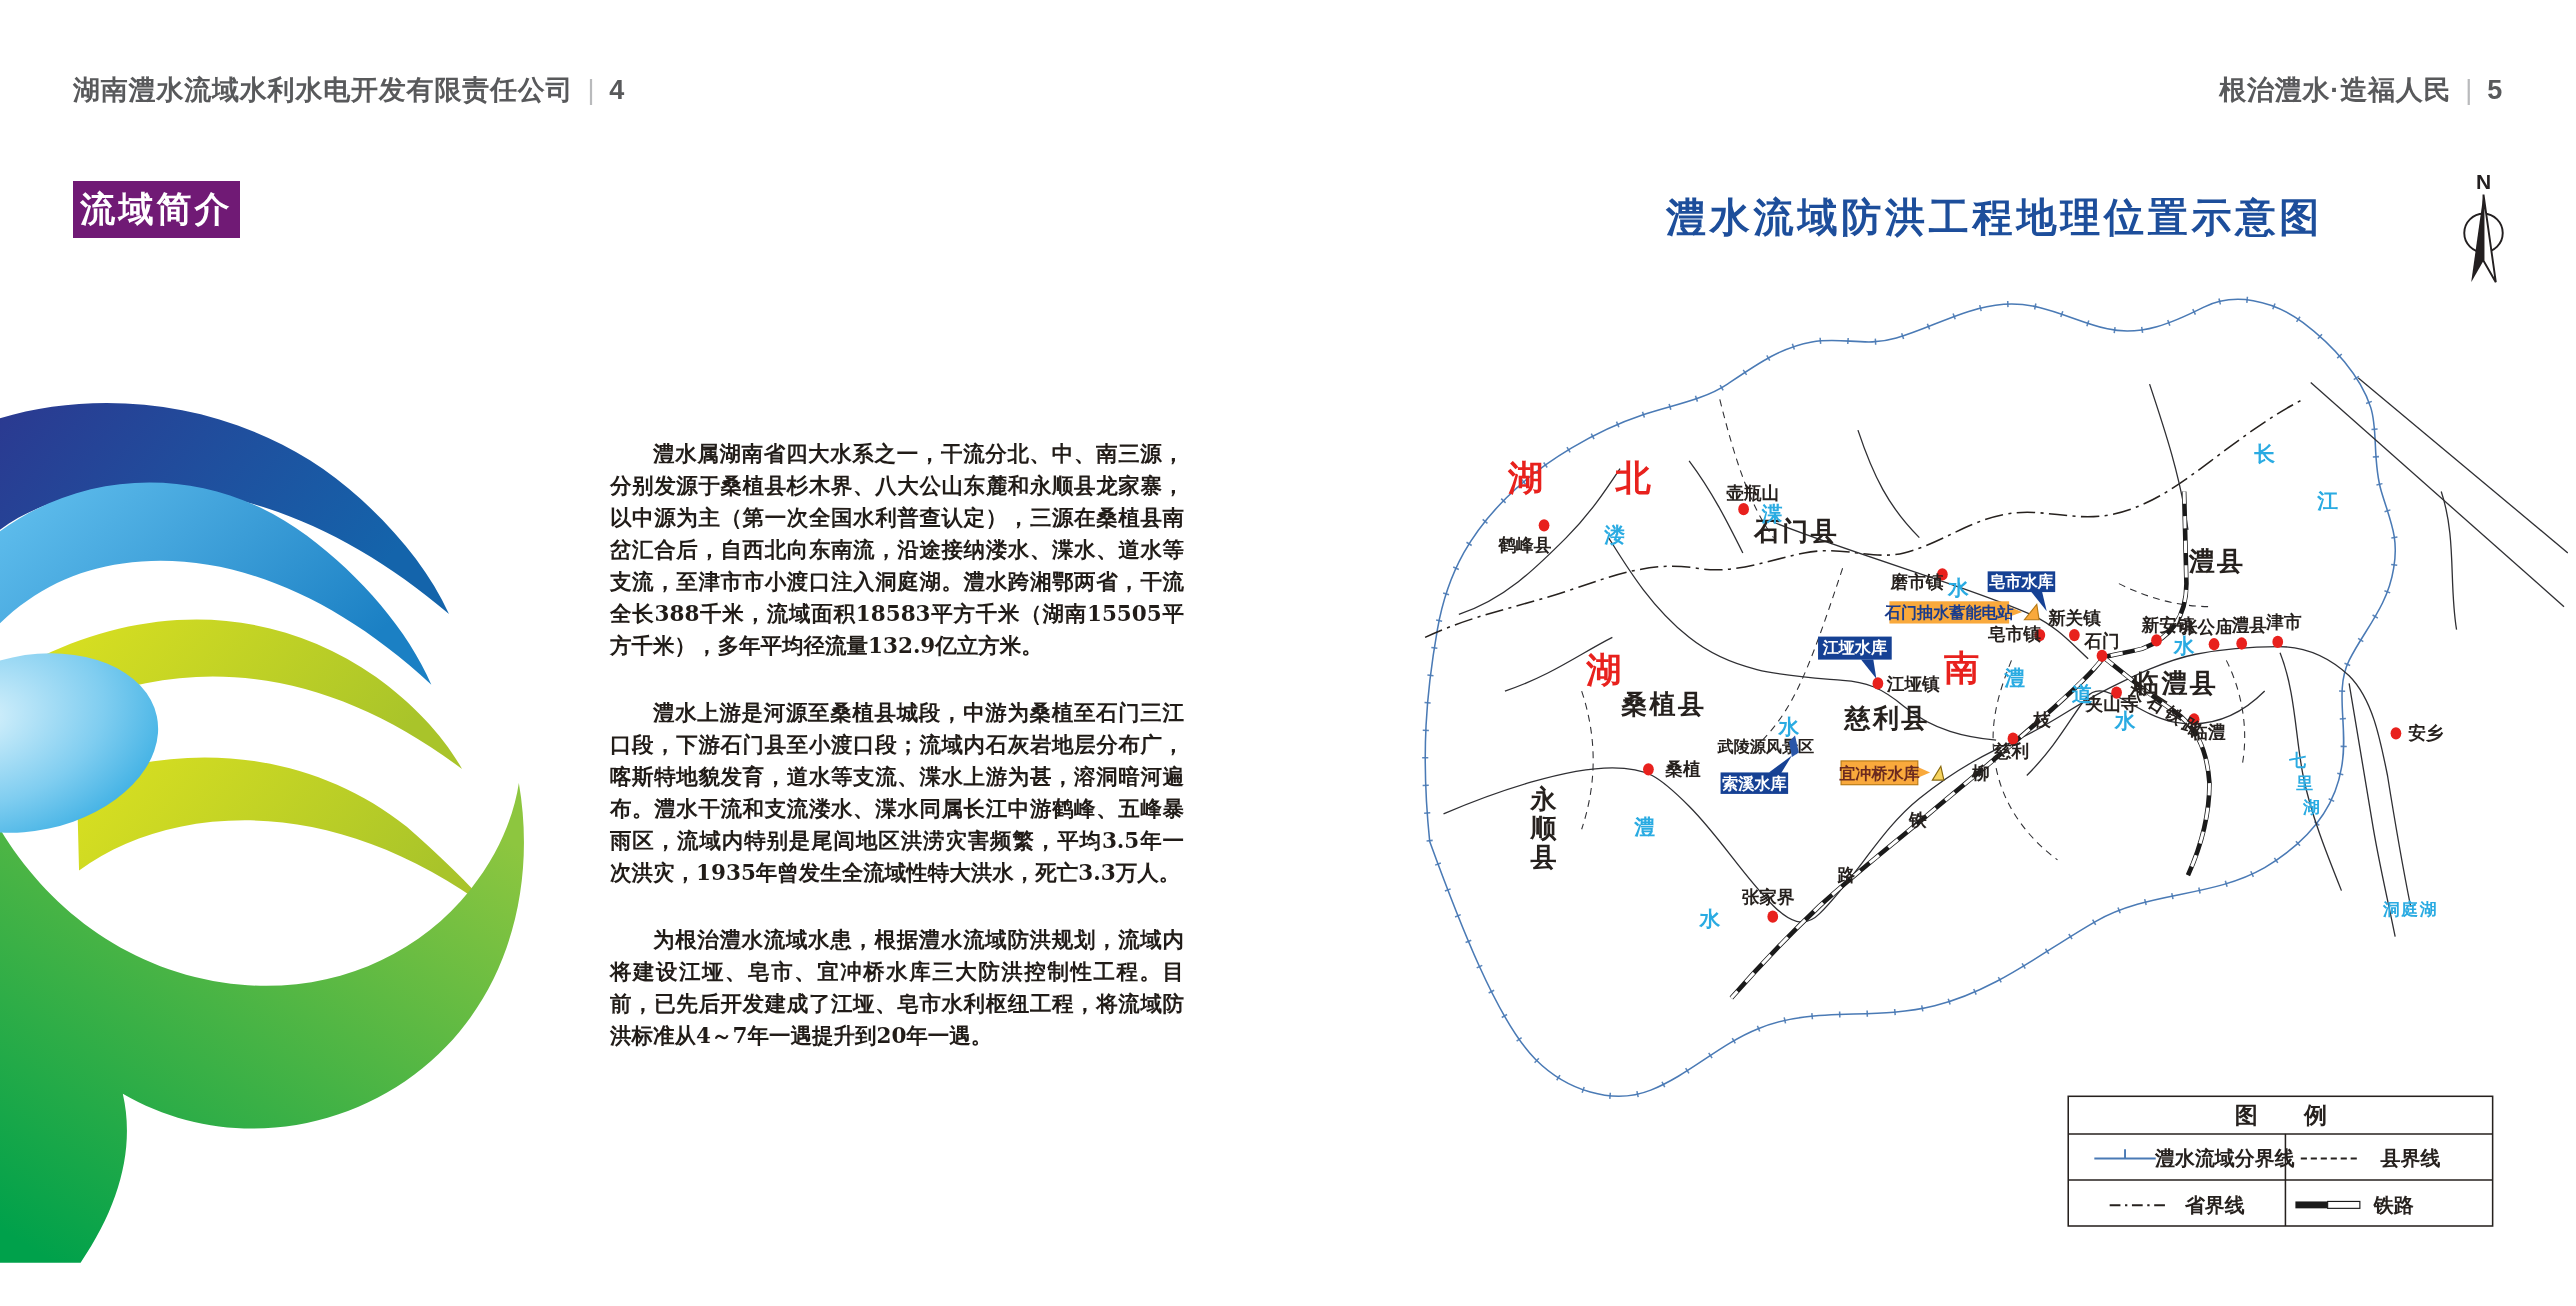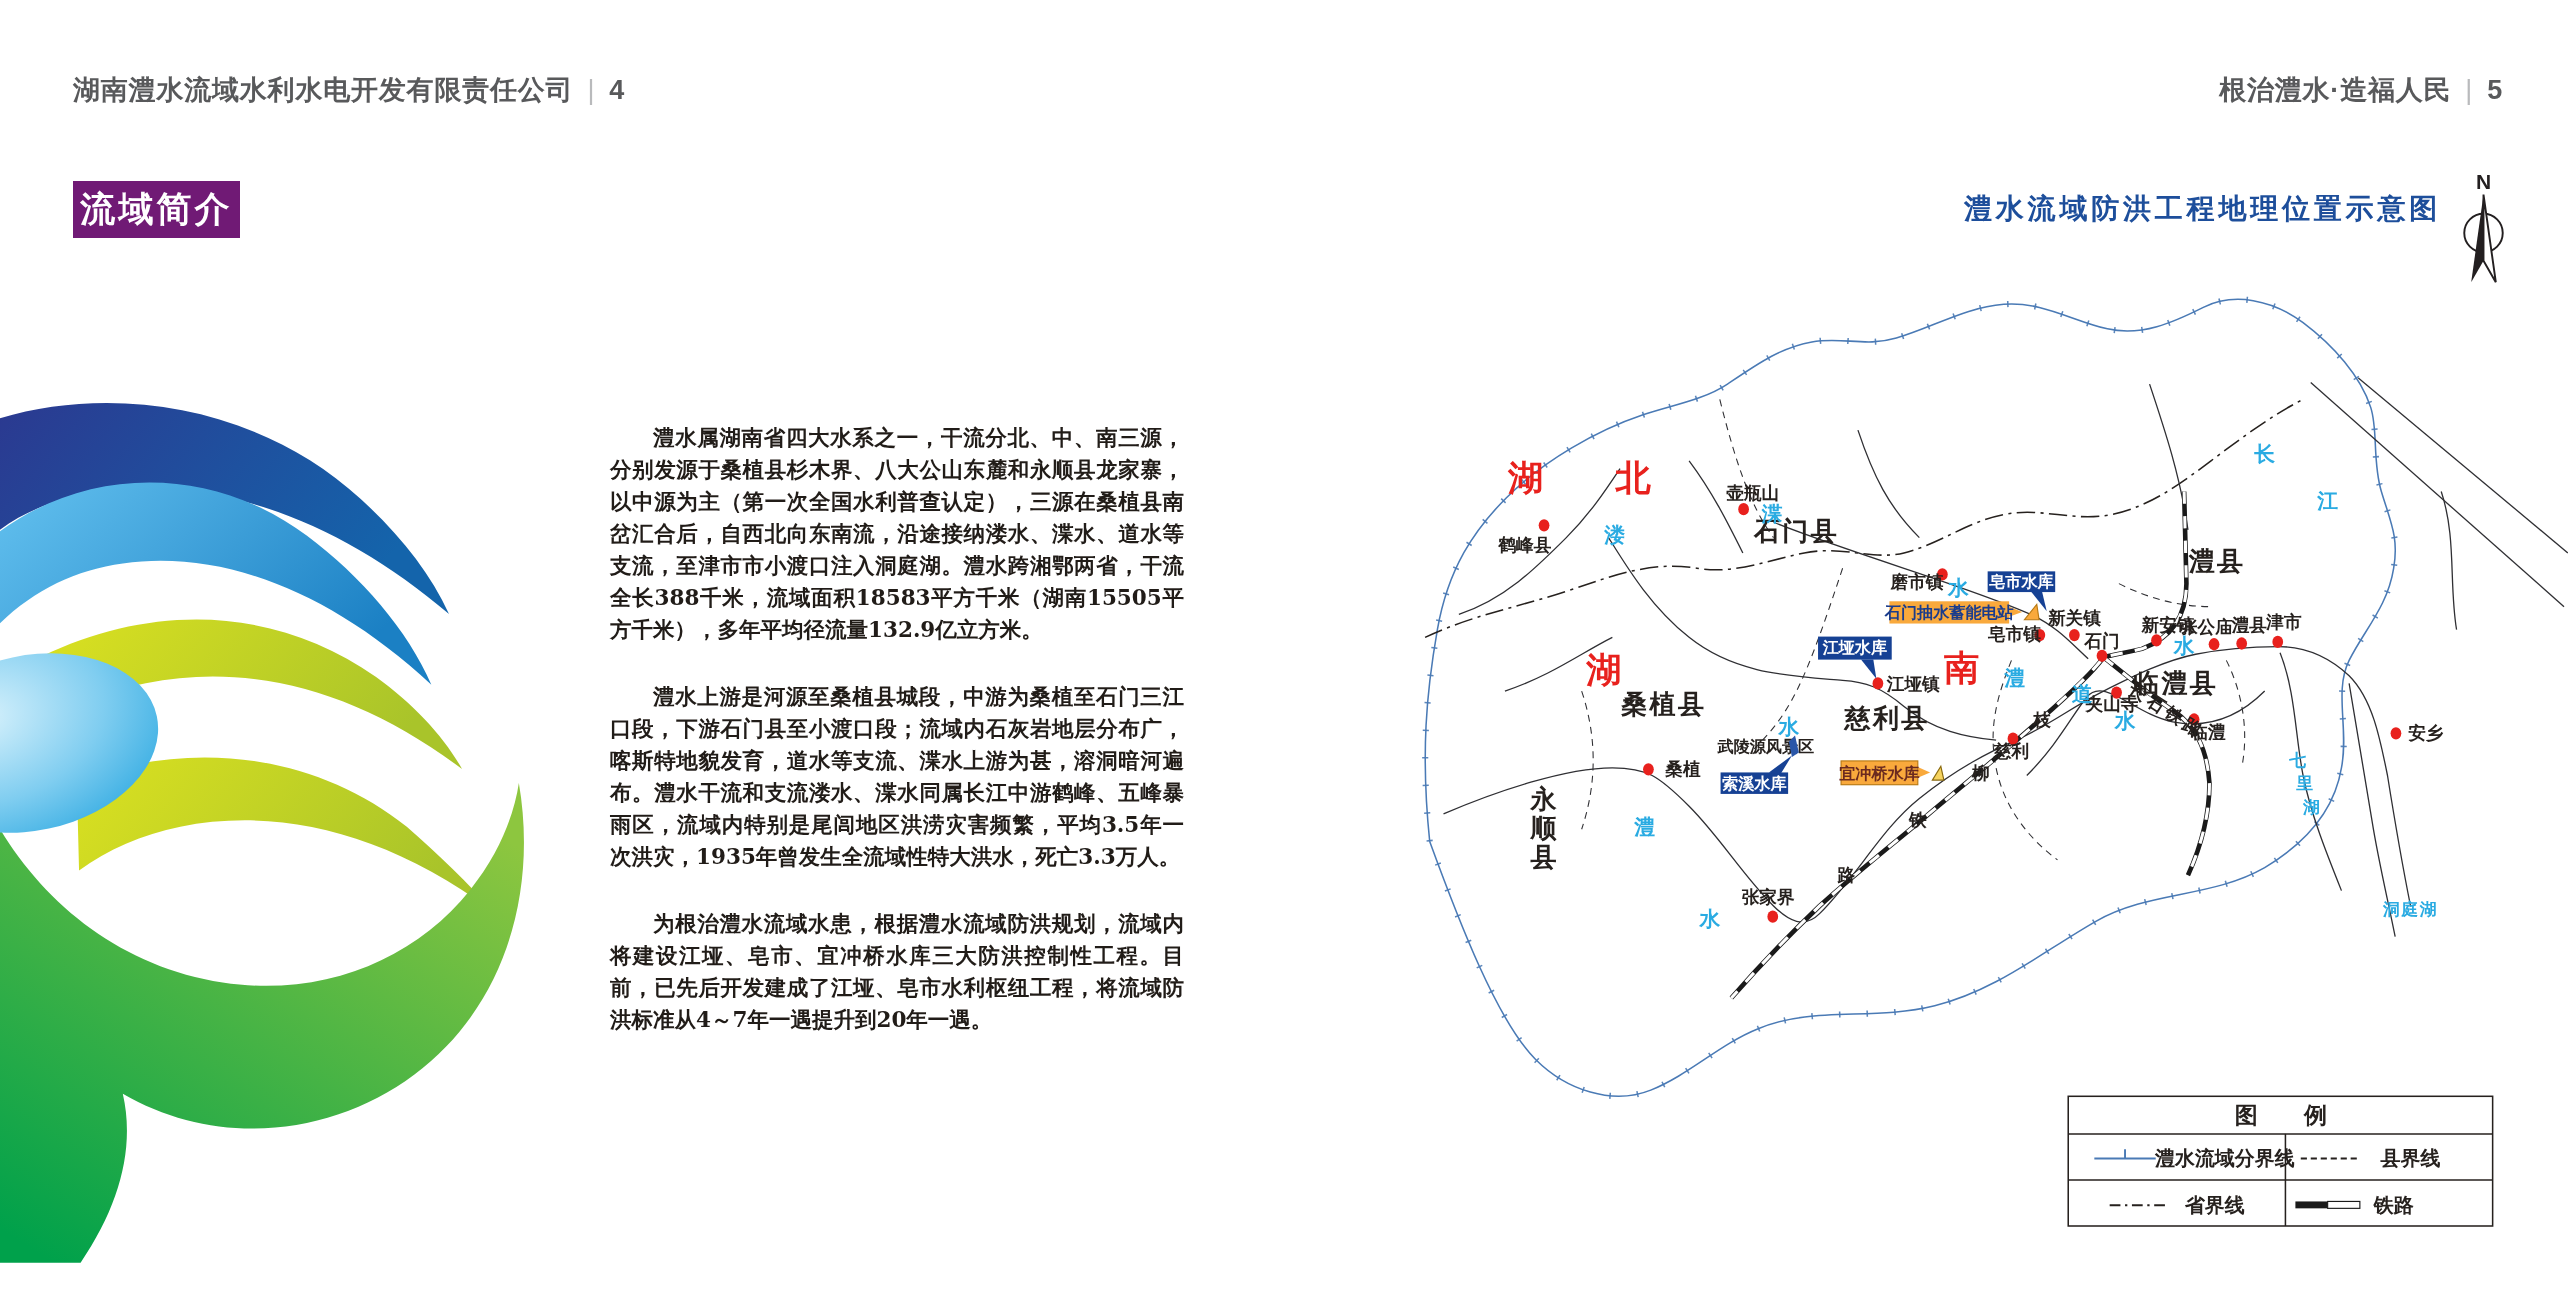--- a/index.html
+++ b/index.html
@@ -9,23 +9,23 @@
        letter-spacing:0.8px;white-space:nowrap;}
   .hdr .div{color:#b9babc;margin:0 14px;font-weight:normal;}
   .hdr-left{left:73px;}
   .hdr-right{right:73px;text-align:center;}
   .badge{position:absolute;left:73px;top:181px;width:167px;height:57px;background:#701a75;
          color:#fff;font-size:35px;font-weight:bold;display:flex;align-items:center;
          justify-content:center;letter-spacing:3.1px;}
   .bodytext{position:absolute;left:610px;top:422px;width:574px;
             font-family:"DejaVu Serif","Liberation Serif",serif;font-weight:bold;
             font-size:21.5px;line-height:32px;color:#211c18;text-align:justify;}
-  .bodytext p{margin:0 0 35px 0;text-indent:2em;}
-  .maptitle{position:absolute;left:1666px;top:190px;width:775px;text-align:right;
-            font-size:28px;font-weight:bold;color:#1d4e9b;letter-spacing:3.8px;}
+  .bodytext p{margin:16px 0 35px 0;text-indent:2em;}
+  .maptitle{position:absolute;left:1666px;top:190px;width:775px;text-align:left;
+            font-size:40px;font-weight:bold;color:#1d4e9b;letter-spacing:3.8px;}
   .compass{position:absolute;left:2455px;top:170px;width:57px;text-align:center;}
   .compass .n{font-size:21px;font-weight:bold;color:#231f20;line-height:23px;}
   .logo{position:absolute;left:0;top:399px;}
   .mapsvg{position:absolute;left:1405px;top:292px;}
   svg text{font-family:"Liberation Sans","DejaVu Sans",sans-serif;font-weight:bold;
            text-anchor:middle;}
   .t-prov{font-size:46px;fill:#e8211d;letter-spacing:2px;}
   .t-county{font-size:34px;fill:#26211e;letter-spacing:3px;}
   .t-town{font-size:23px;fill:#26211e;}
   .t-sm{font-size:21px;fill:#26211e;}

